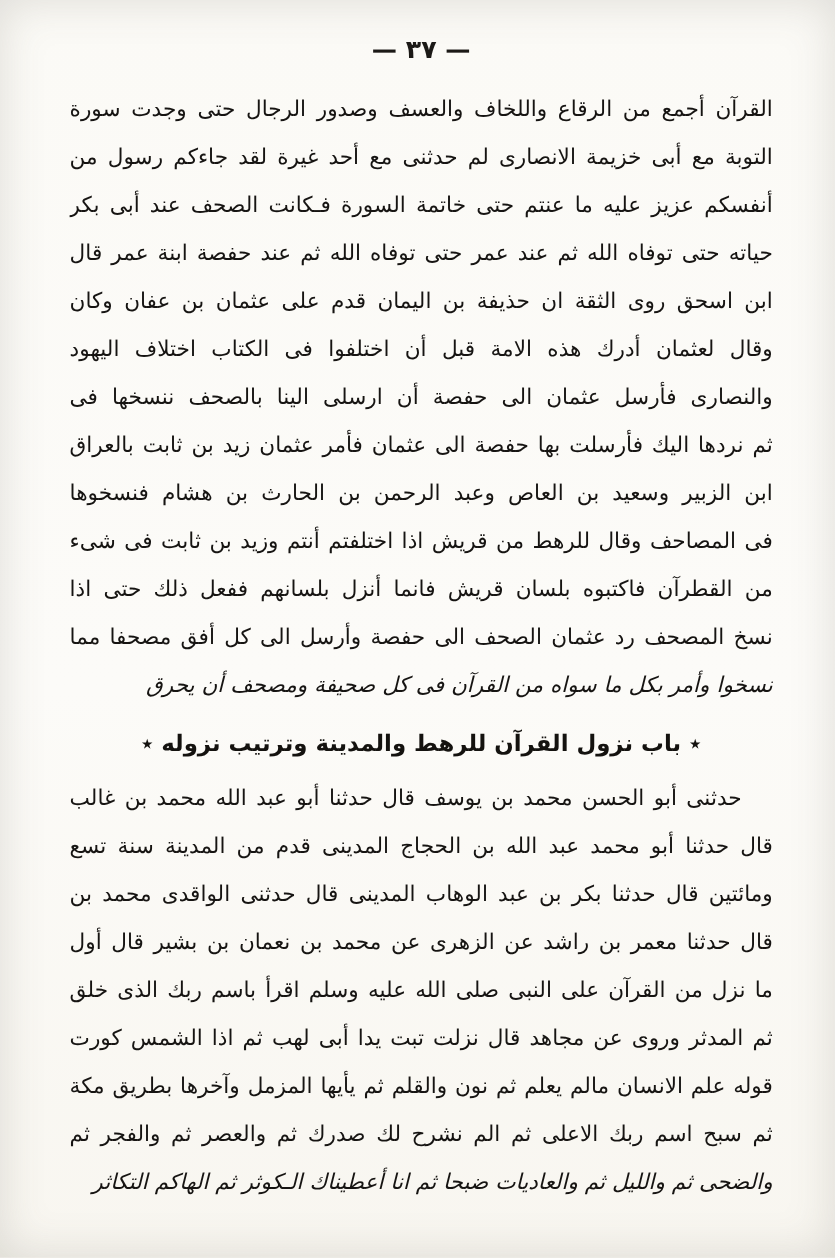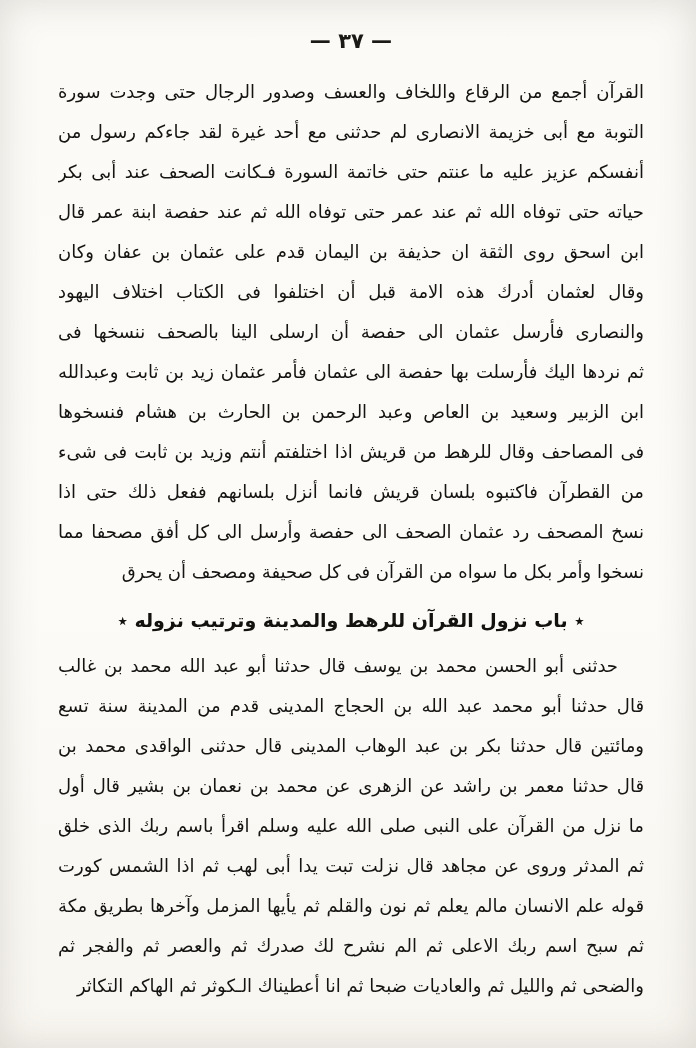--- a/index.html
+++ b/index.html
@@ -36,20 +36,21 @@
   }
   .line {
     text-align: justify;
     text-align-last: justify;
     white-space: normal;
     height: 40px;
     overflow: hidden;
   }
   .line.last-line {
     text-align-last: right;
+    font-style: italic;
   }
   .line.indent {
     padding-right: 26px;
   }
   .section-heading {
     text-align: center;
     font-size: 19px;
     font-weight: bold;
     line-height: 40px;
     margin: 8px 0 6px 0;
@@ -64,21 +65,21 @@
   <div class="page-number">— ٣٧ —</div>
 
   <div class="text-block">
     <div class="line">القرآن أجمع من الرقاع واللخاف والعسف وصدور الرجال حتى وجدت سورة</div>
     <div class="line">التوبة مع أبى خزيمة الانصارى لم حدثنى مع أحد غيرة لقد جاءكم رسول من</div>
     <div class="line">أنفسكم عزيز عليه ما عنتم حتى خاتمة السورة فـكانت الصحف عند أبى بكر</div>
     <div class="line">حياته حتى توفاه الله ثم عند عمر حتى توفاه الله ثم عند حفصة ابنة عمر قال محمد</div>
     <div class="line">ابن اسحق روى الثقة ان حذيفة بن اليمان قدم على عثمان بن عفان وكان بالعراق</div>
     <div class="line">وقال لعثمان أدرك هذه الامة قبل أن اختلفوا فى الكتاب اختلاف اليهود</div>
     <div class="line">والنصارى فأرسل عثمان الى حفصة أن ارسلى الينا بالصحف ننسخها فى المصاحف</div>
-    <div class="line">ثم نردها اليك فأرسلت بها حفصة الى عثمان فأمر عثمان زيد بن ثابت وعبدالله</div>
+    <div class="line">ثم نردها اليك فأرسلت بها حفصة الى عثمان فأمر عثمان زيد بن ثابت بالعراق</div>
     <div class="line">ابن الزبير وسعيد بن العاص وعبد الرحمن بن الحارث بن هشام فنسخوها</div>
     <div class="line">فى المصاحف وقال للرهط من قريش اذا اختلفتم أنتم وزيد بن ثابت فى شىء</div>
     <div class="line">من القطرآن فاكتبوه بلسان قريش فانما أنزل بلسانهم ففعل ذلك حتى اذا</div>
     <div class="line">نسخ المصحف رد عثمان الصحف الى حفصة وأرسل الى كل أفق مصحفا مما</div>
     <div class="line last-line">نسخوا وأمر بكل ما سواه من القرآن فى كل صحيفة ومصحف أن يحرق</div>
   </div>
 
   <div class="section-heading">٭ باب نزول القرآن للرهط والمدينة وترتيب نزوله ٭</div>
 
   <div class="text-block">

